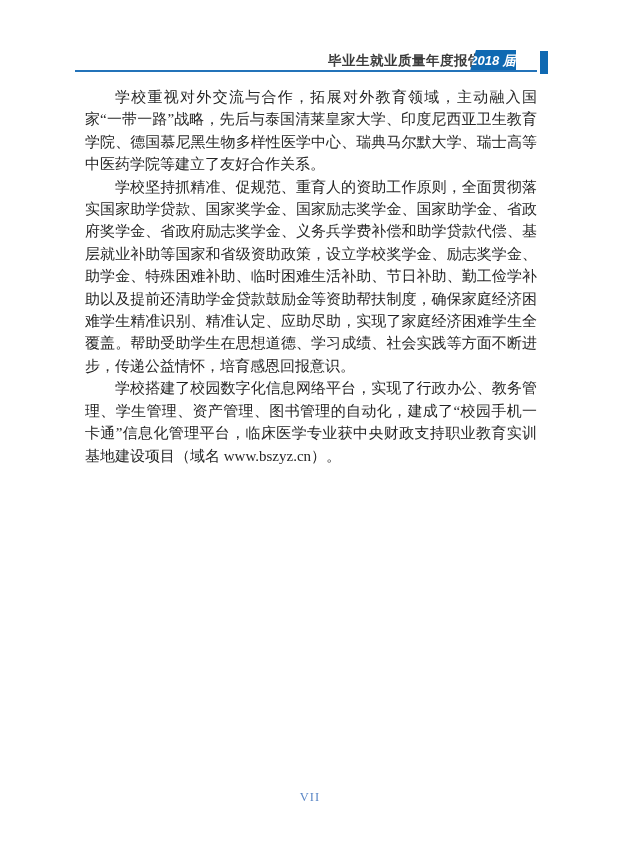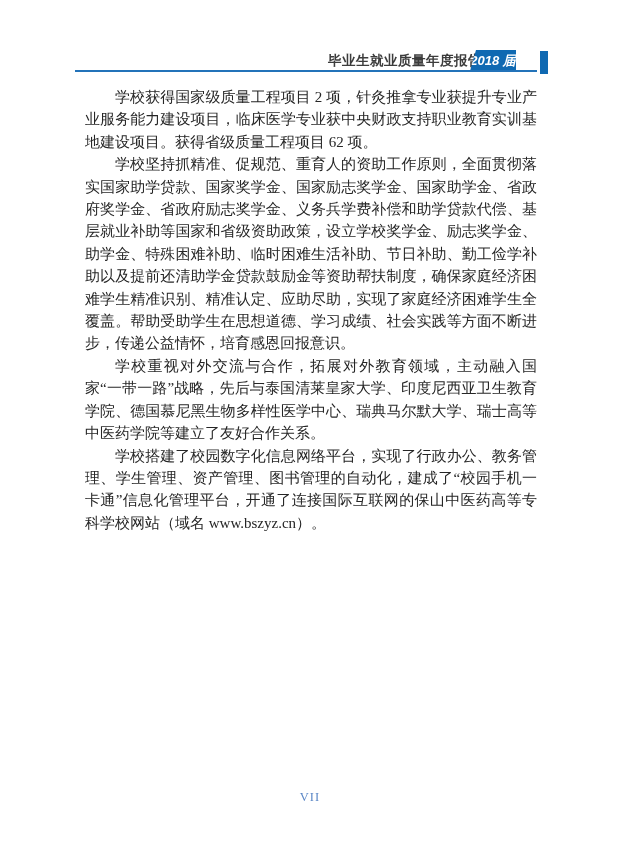--- a/index.html
+++ b/index.html
@@ -107,21 +107,20 @@
 <div class="page">
 
   <span class="header-title">毕业生就业质量年度报告</span>
   <span class="slash slash-1"></span>
   <span class="slash slash-2"></span>
   <span class="year-badge">2018 届</span>
   <span class="edge-tab"></span>
   <div class="header-rule"></div>
 
   <main class="body-text">
-    <p>学校获得国家级质量工程项目 2 项，针灸推拿专业获提升专业产业服务能力建设项目，临床医学专业获中央财政支持职业教育实训基地建设项目。获得省级质量工程项目 62 项。</p>
+    <p>学校重视对外交流与合作，拓展对外教育领域，主动融入国家“一带一路”战略，先后与泰国清莱皇家大学、印度尼西亚卫生教育学院、德国慕尼黑生物多样性医学中心、瑞典马尔默大学、瑞士高等中医药学院等建立了友好合作关系。</p>
     <p>学校坚持抓精准、促规范、重育人的资助工作原则，全面贯彻落实国家助学贷款、国家奖学金、国家励志奖学金、国家助学金、省政府奖学金、省政府励志奖学金、义务兵学费补偿和助学贷款代偿、基层就业补助等国家和省级资助政策，设立学校奖学金、励志奖学金、助学金、特殊困难补助、临时困难生活补助、节日补助、勤工俭学补助以及提前还清助学金贷款鼓励金等资助帮扶制度，确保家庭经济困难学生精准识别、精准认定、应助尽助，实现了家庭经济困难学生全覆盖。帮助受助学生在思想道德、学习成绩、社会实践等方面不断进步，传递公益情怀，培育感恩回报意识。</p>
-    <p>学校重视对外交流与合作，拓展对外教育领域，主动融入国家“一带一路”战略，先后与泰国清莱皇家大学、印度尼西亚卫生教育学院、德国慕尼黑生物多样性医学中心、瑞典马尔默大学、瑞士高等中医药学院等建立了友好合作关系。</p>
-    <p>学校搭建了校园数字化信息网络平台，实现了行政办公、教务管理、学生管理、资产管理、图书管理的自动化，建成了“校园手机一卡通”信息化管理平台，开通了连接国际互联网的保山中医药高等专科学校网站（域名 www.bszyz.cn）。</p>
+    <p>学校搭建了校园数字化信息网络平台，实现了行政办公、教务管理、学生管理、资产管理、图书管理的自动化，建成了“校园手机一卡通”信息化管理平台，临床医学专业获中央财政支持职业教育实训基地建设项目（域名 www.bszyz.cn）。</p>
   </main>
 
   <div class="page-number">VII</div>
 
 </div>
 
 </body></html>

